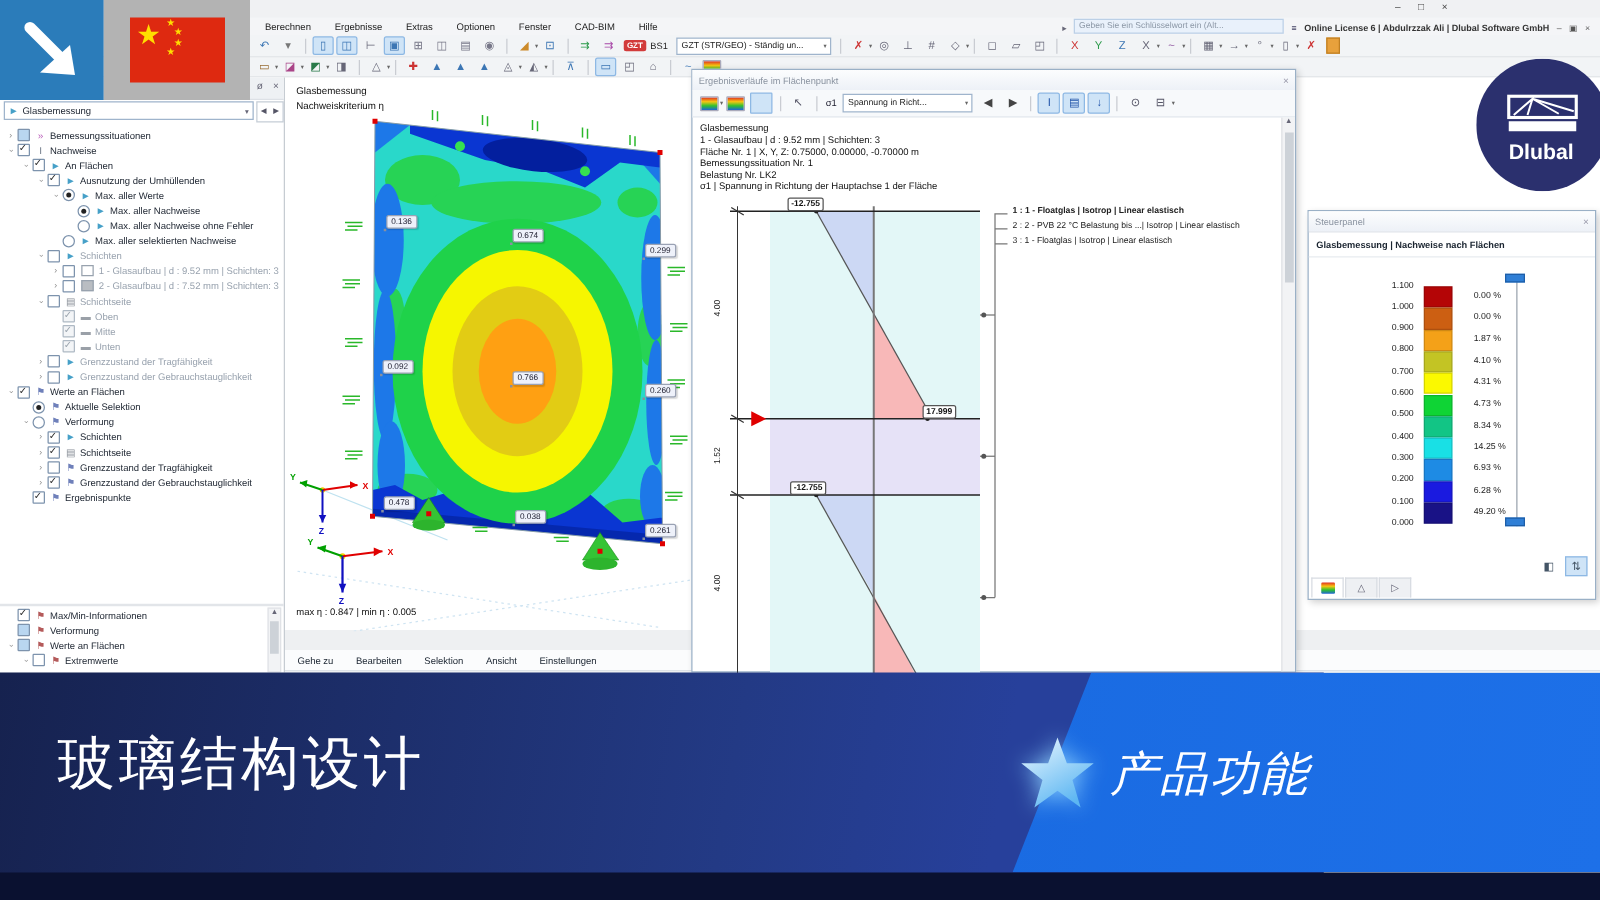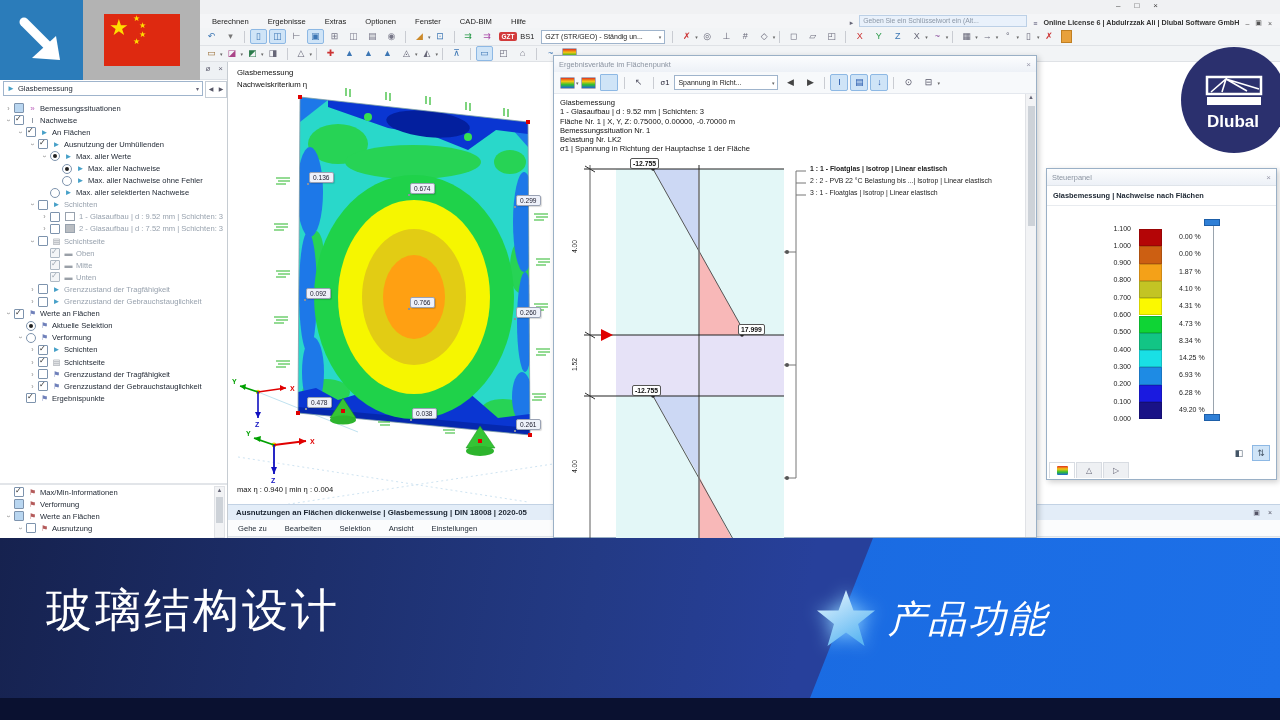--- a/index.html
+++ b/index.html
@@ -440,21 +440,21 @@
         <div class="trow" style="padding-left: 2px;">
           <span class="exp d">›</span>
           <span class="cb p"></span>
           <span class="tico" style="color: rgb(180, 90, 90);">⚑</span>
           <span>Werte an Flächen</span>
         </div>
         <div class="trow" style="padding-left: 14px;">
           <span class="exp d">›</span>
           <span class="cb u"></span>
           <span class="tico" style="color: rgb(180, 90, 90);">⚑</span>
-          <span>Ausnutzung</span>
+          <span>Extremwerte</span>
         </div>
       </div>
     <div class="abs" id="tree2-scroll">
       <span class="arr">▲</span>
       <div id="tree2-thumb"></div>
     </div>
   </div>
 
   <div class="abs" id="viewport">
     <svg class="abs" width="325" height="443" style="left:0;top:0">
@@ -571,30 +571,23 @@
         <div class="pt-label" style="left: 81px; top: 110px;">0.136</div>
         <div class="pt-label" style="left: 182px; top: 121px;">0.674</div>
         <div class="pt-label" style="left: 288px; top: 133px;">0.299</div>
         <div class="pt-label" style="left: 78px; top: 226px;">0.092</div>
         <div class="pt-label" style="left: 182px; top: 235px;">0.766</div>
         <div class="pt-label" style="left: 288px; top: 245px;">0.260</div>
         <div class="pt-label" style="left: 79px; top: 335px;">0.478</div>
         <div class="pt-label" style="left: 184px; top: 346px;">0.038</div>
         <div class="pt-label" style="left: 288px; top: 357px;">0.261</div>
       </div>
-    <div class="abs" id="vp-maxmin">max η : 0.940 | min η : 0.004</div>
-  </div>
-
-  <div class="abs" id="statusbar" style="z-index:2">
-    <span id="status-text">Ausnutzungen an Flächen dickenweise | Glasbemessung | DIN 18008 | 2020-05</span>
-    <div id="status-icons">
-      <span>▣</span>
-      <span>×</span>
-    </div>
-  </div>
+    <div class="abs" id="vp-maxmin">max η : 0.847 | min η : 0.005</div>
+  </div>
+
   <div class="abs" id="vmenu" style="z-index:2">
       <span class="vmenu-item">Gehe zu</span>
       <span class="vmenu-item">Bearbeiten</span>
       <span class="vmenu-item">Selektion</span>
       <span class="vmenu-item">Ansicht</span>
       <span class="vmenu-item">Einstellungen</span>
     </div>
 
   <div class="abs" id="dlubal" style="z-index:3">
     <svg width="106" height="106">

